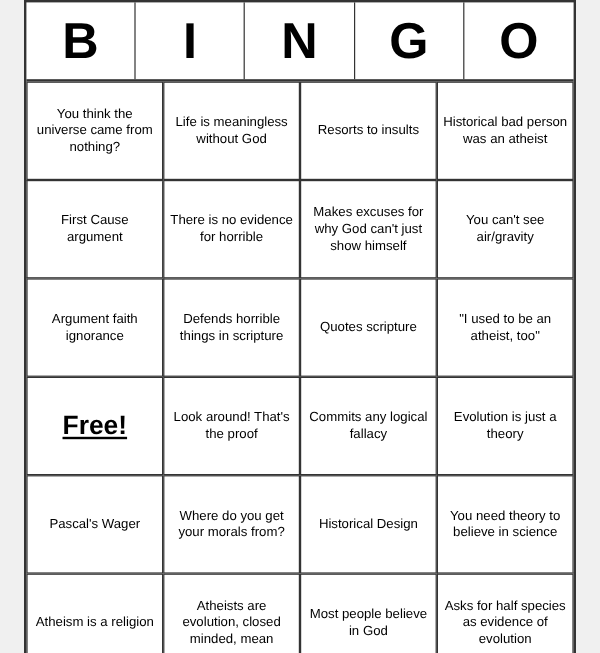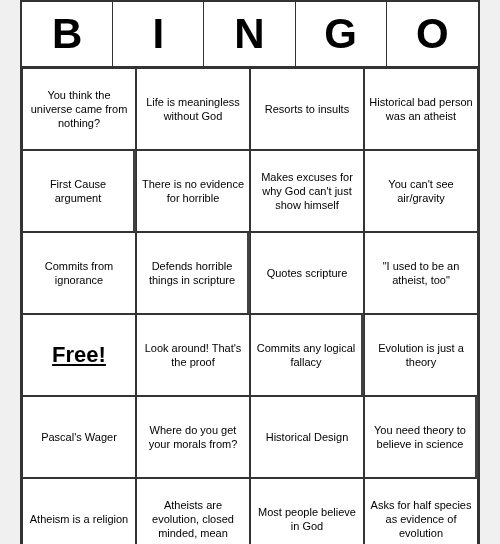--- a/index.html
+++ b/index.html
@@ -46,21 +46,21 @@
       min-height: 82px;
       font-size: 11px;
       line-height: 1.3;
     }
     .bingo-cell.free {
       font-size: 22px;
       font-weight: bold;
       text-decoration: underline;
     }
     .bingo-cell:nth-child(5n) {
-      border-right: 3px solid #404040;
+      border-right: 1px solid #404040;
     }
   </style>
 </head>
 <body>
 
 <div class="bingo-card">
   <div class="bingo-header">
     <div class="bingo-letter">B</div>
     <div class="bingo-letter">I</div>
     <div class="bingo-letter">N</div>
@@ -69,21 +69,21 @@
   </div>
   <div class="bingo-grid">
   <div class="bingo-cell">You think the universe came from nothing?</div>
       <div class="bingo-cell">Life is meaningless without God</div>
       <div class="bingo-cell">Resorts to insults</div>
       <div class="bingo-cell">Historical bad person was an atheist</div>
       <div class="bingo-cell">First Cause argument</div>
       <div class="bingo-cell">There is no evidence for horrible</div>
       <div class="bingo-cell">Makes excuses for why God can't just show himself</div>
       <div class="bingo-cell">You can't see air/gravity</div>
-      <div class="bingo-cell">Commits from ignorance</div>
+      <div class="bingo-cell">Argument faith ignorance</div>
       <div class="bingo-cell">Defends horrible things in scripture</div>
       <div class="bingo-cell">Quotes scripture</div>
       <div class="bingo-cell">"I used to be an atheist, too"</div>
       <div class="bingo-cell free">Free!</div>
       <div class="bingo-cell">Look around! That's the proof</div>
       <div class="bingo-cell">Commits any logical fallacy</div>
       <div class="bingo-cell">Evolution is just a theory</div>
       <div class="bingo-cell">Pascal's Wager</div>
       <div class="bingo-cell">Where do you get your morals from?</div>
       <div class="bingo-cell">Historical Design</div>

